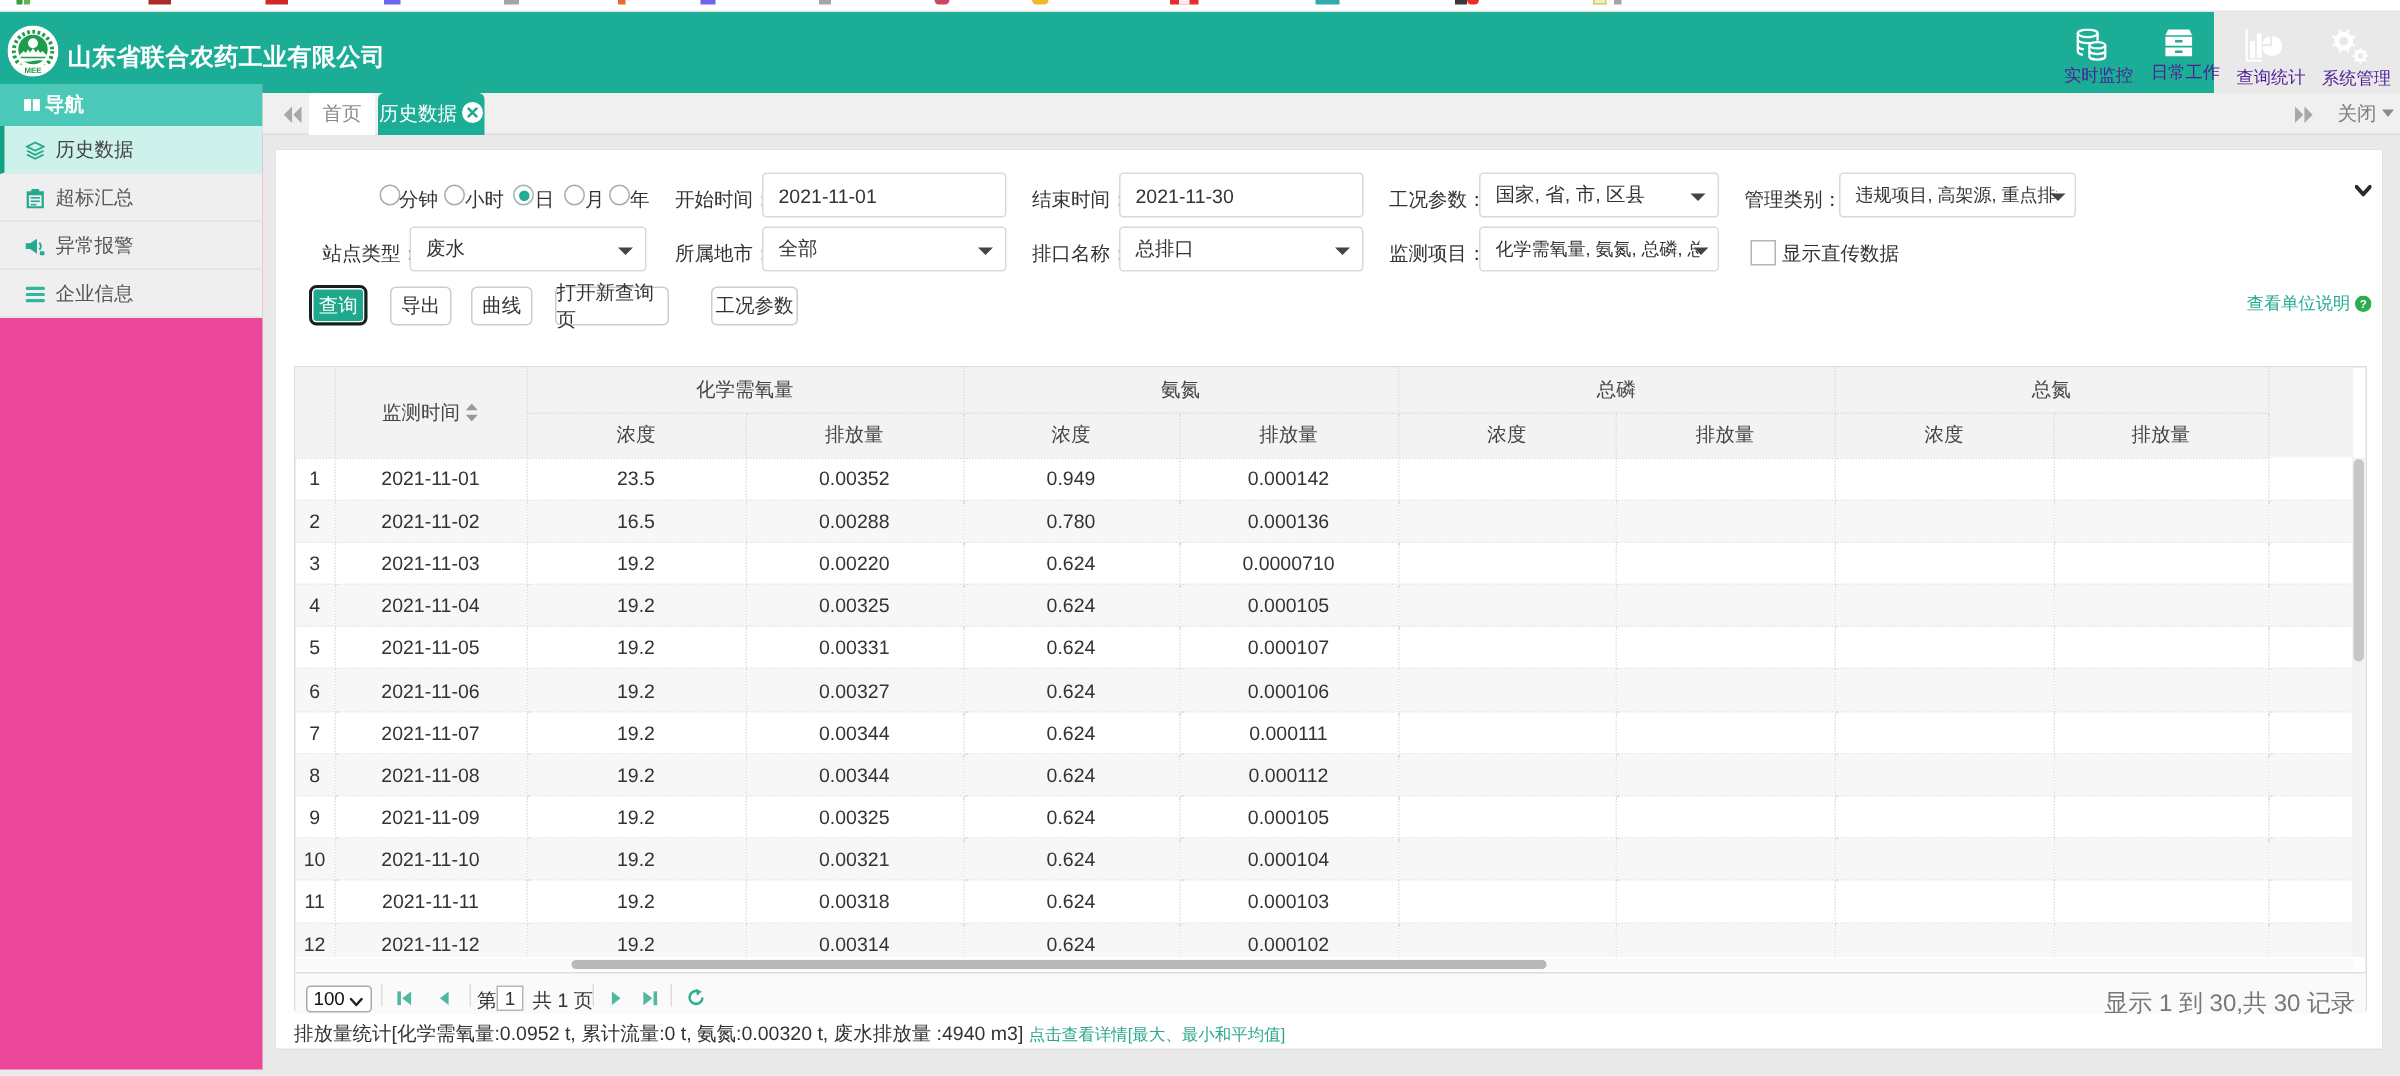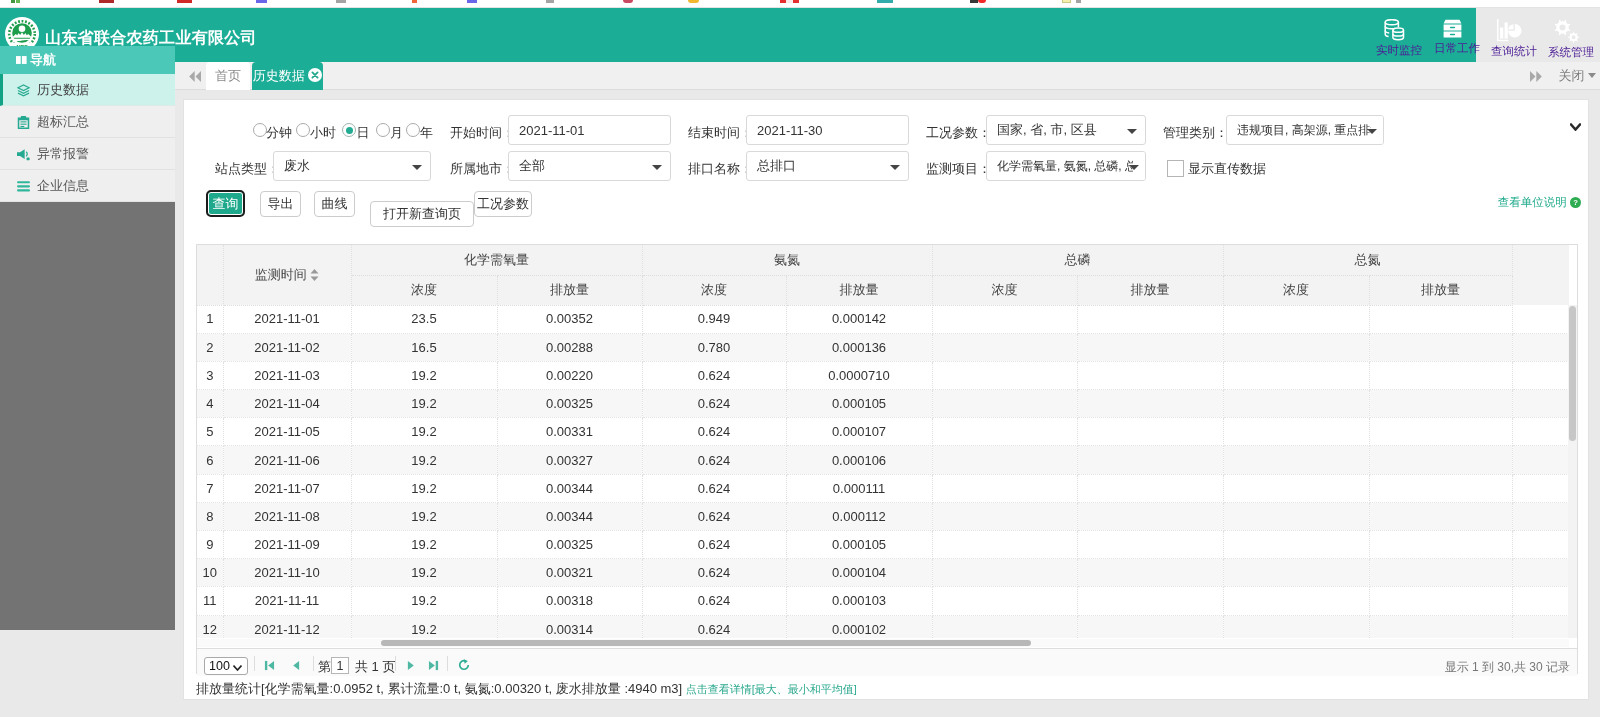--- a/index.html
+++ b/index.html
@@ -8,21 +8,21 @@
 #favbar { position:absolute; left:0; top:0; width:1600px; height:8px; background:#fff; border-bottom:1px solid #e3e3e3; }
 #favbar span { position:absolute; top:0; height:3px; opacity:0.9; }
 
 #header { position:absolute; left:0; top:8px; width:1476px; height:54px; background:#1cad96; }
 #logo { position:absolute; left:5px; top:9px; width:34px; height:34px; }
 #title { position:absolute; left:45px; top:20px; color:#fff; font-size:16px; font-weight:bold; letter-spacing:0.3px; }
 .hicon { position:absolute; top:11px; width:56px; text-align:right; color:#4c1d95; }
 .hicon svg { display:block; margin:0 auto; }
 .hicon .lbl { font-size:11.5px; margin-top:2px; white-space:nowrap; }
 
-#sidebar { position:absolute; left:0; top:46px; width:175px; height:584px; background:#737373; }
+#sidebar { position:absolute; left:0; top:56px; width:175px; height:657px; background:#ec4899; }
 #navhead { height:28px; background:#4cc8b9; color:#fff; font-size:13px; font-weight:bold; line-height:28px; padding-left:30px; position:relative; }
 #navhead svg { position:absolute; left:16px; top:9px; }
 .sitem { height:32px; line-height:32px; font-size:13px; color:#555; background:#efefef; border-bottom:1px solid #e2e2e2; padding-left:37px; position:relative; }
 .sitem svg { position:absolute; left:17px; top:10px; width:13px; height:13px; }
 .sitem.sel { background:#cdf2eb; border-left:3px solid #12a285; padding-left:34px; color:#444; border-bottom:1px solid #dcebe5; }
 .sitem.sel svg { left:14px; }
 
 #tabbar { position:absolute; left:175px; top:62px; width:1425px; height:28px; background:#f0f0f0; border-bottom:1px solid #dcdcdc; }
 #tab-home { position:absolute; left:31px; top:0; width:44px; text-align:center; line-height:28px; font-size:13px; color:#8a8a8a; background:#fff; border-radius:4px 4px 0 0; }
 #tab-act { position:absolute; left:77px; top:0; width:71px; height:28px; background:#1cad96; border-radius:4px 4px 0 0; color:#fff; font-size:13px; line-height:28px; text-align:center; }
@@ -226,21 +226,21 @@
   <div class="lbl13" style="left:504px; top:60px;">排口名称：</div>
   <div class="inp sel" style="left:562px; top:51px; width:163px;">总排口<span class="car"></span></div>
   <div class="lbl13" style="left:742px; top:60px;">监测项目：</div>
   <div class="inp sel" style="left:802px; top:51px; width:160px; font-size:12px;">化学需氧量, 氨氮, 总磷, 总<span class="carbg" style="width:12px;"></span><span class="car" style="right:6px;"></span></div>
   <div style="position:absolute; left:983px; top:60px; width:17px; height:17px; border:1px solid #b5b5b5; background:#fff;"></div>
   <div class="lbl13" style="left:1004px; top:60px;">显示直传数据</div>
 
   <div class="btn" id="btn-q" style="left:22px; top:90px; width:39px;">查询</div>
   <div class="btn" style="left:76px; top:91px; width:41px;">导出</div>
   <div class="btn" style="left:130px; top:91px; width:41px;">曲线</div>
-  <div class="btn" style="left:186px; top:91px; width:104px;margin-top:10px;">打开新查询页</div>
+  <div class="btn" style="left:186px; top:91px; width:76px;">打开新查询页</div>
   <div class="btn" style="left:290px; top:91px; width:58px;">工况参数</div>
   <div class="lbl13" style="right:7px; top:95px; color:#1faa8c; font-size:11.5px;">查看单位说明 <svg width="11" height="11" viewBox="0 0 15 15" style="vertical-align:-2px">
         <circle cx="7.5" cy="7.5" r="7.5" fill="#2eac52"></circle>
         <text x="7.5" y="11.4" text-anchor="middle" font-size="10.5" font-weight="bold" fill="#fff" font-family="Liberation Sans">?</text>
       </svg></div>
 
   <div id="grid">
     <div id="ghead">
       <table class="g">
         <colgroup>
@@ -485,17 +485,17 @@
         </svg>
       <svg class="pbtn" style="left:231px;" width="11" height="11" viewBox="0 0 12 12" fill="#4fb8a2">
           <path d="M1 1 L1 11 L7.5 6 Z"></path>
           <rect x="8.4" y="1" width="2.6" height="10"></rect>
         </svg>
       <span class="psep" style="position:absolute;left:250px;top:7px;"></span>
       <svg class="pbtn" style="left:261px;top:10px;" width="12" height="12" viewBox="0 0 14 14">
           <path d="M12 7 A5 5 0 1 1 8.5 2.2" stroke="#2fae95" stroke-width="2" fill="none"></path>
           <path d="M6.8 0.2 L11.5 2.3 L7.8 5.6 Z" fill="#2fae95"></path>
         </svg>
-      <span style="position:absolute; right:7px; top:10px; font-size:12px; color:#777;">显示 1 到 30,共 30 记录</span>
+      <span style="position:absolute; right:7px; top:10px; font-size:16px; color:#777;">显示 1 到 30,共 30 记录</span>
     </div>
   </div>
   <div id="stats">排放量统计[化学需氧量:0.0952 t, 累计流量:0 t, 氨氮:0.00320 t, 废水排放量 :4940 m3] <span class="t">点击查看详情[最大、最小和平均值]</span></div>
 </div>
 
 </body></html>

